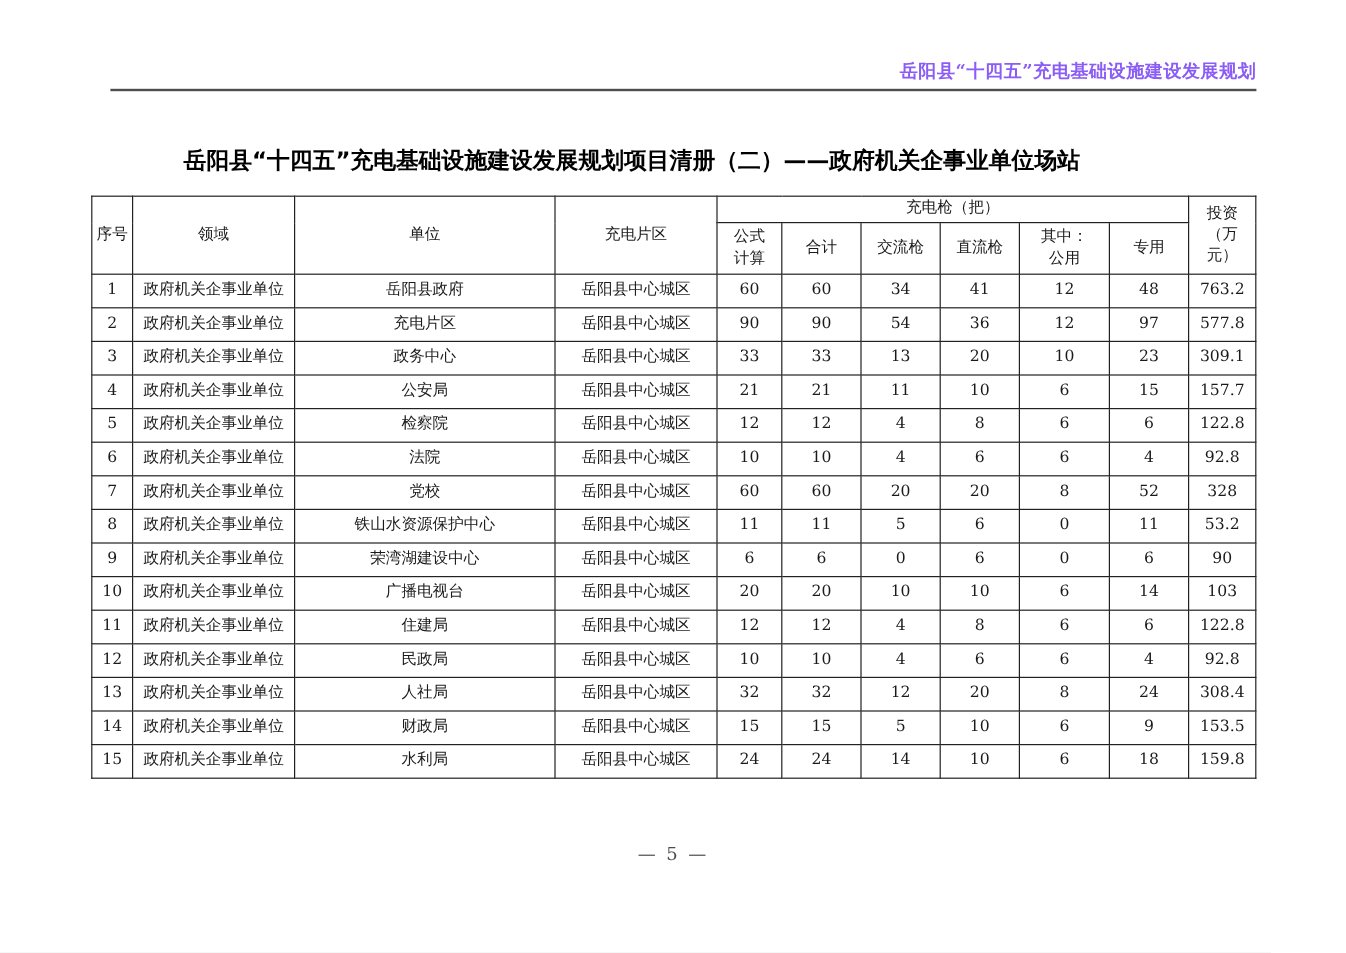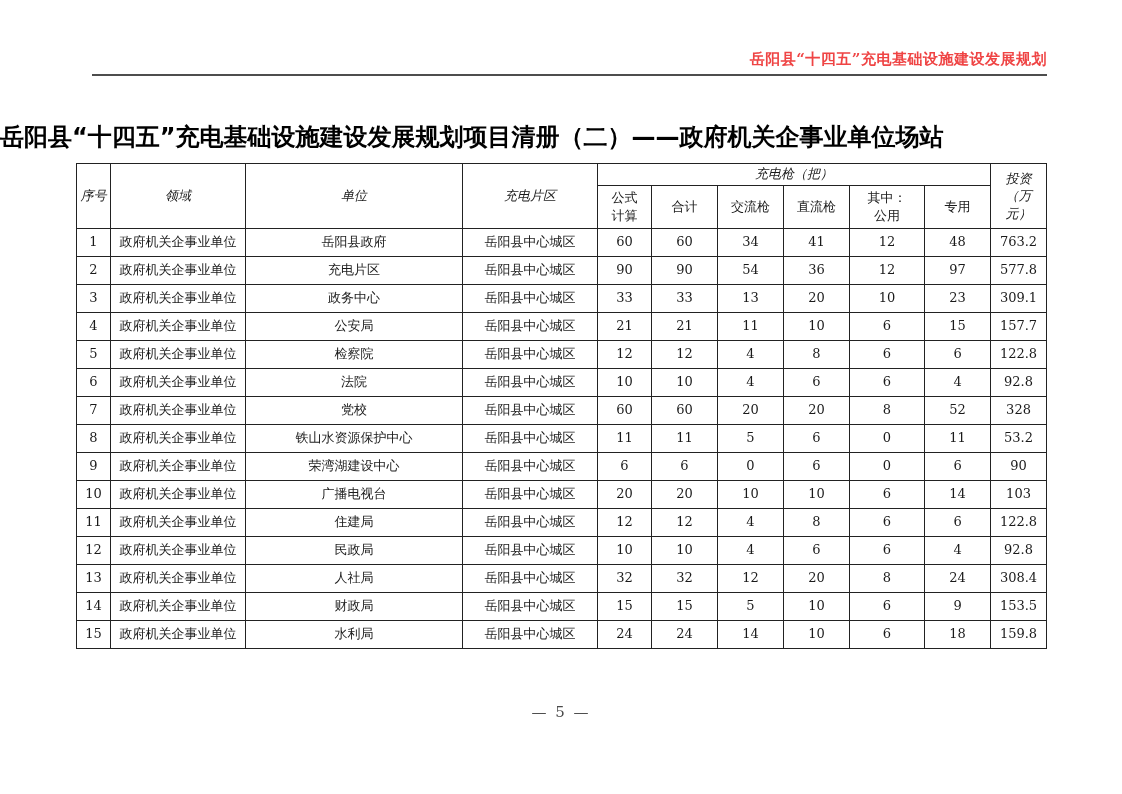--- a/index.html
+++ b/index.html
@@ -16,41 +16,41 @@
     color: #1a1a1a;
     overflow: hidden;
   }
   .running-header {
     position: absolute;
     top: 50px;
     right: 75px;
     font-size: 15px;
     font-weight: bold;
     letter-spacing: 0.5px;
-    color: #ef4444;
+    color: #8b5cf6;
     white-space: nowrap;
   }
   .header-rule {
     position: absolute;
     top: 74px;
     left: 92px;
     right: 75px;
     height: 2px;
     background: #4d4d4d;
   }
   .doc-title {
     position: absolute;
     top: 121px;
     left: 0;
     width: 900px;
     margin: 0;
-    text-align: left;
+    text-align: right;
     font-family: "DejaVu Sans", "Liberation Sans", sans-serif;
     font-weight: bold;
-    font-size: 24px;
+    font-size: 19px;
     color: #000;
     white-space: nowrap;
   }
   table.project-table {
     position: absolute;
     top: 163px;
     left: 76px;
     width: 970px;
     border-collapse: collapse;
     table-layout: fixed;
@@ -70,21 +70,21 @@
   .project-table td {
     border: 1px solid #222;
     font-weight: normal;
     font-size: 13px;
     text-align: center;
     vertical-align: middle;
     padding: 0 2px;
     overflow: hidden;
     line-height: 1.3;
   }
-  .project-table thead tr.hrow1 th { height: 21px; font-style: italic; }
+  .project-table thead tr.hrow1 th { height: 21px; }
   .project-table thead tr.hrow2 th { height: 42px; }
   .project-table tbody td { height: 27px; }
   .project-table th.wrap {
     white-space: pre-line;
     line-height: 1.35;
     margin-left: 20px;
   }
   .page-footer {
     position: absolute;
     top: 703px;

